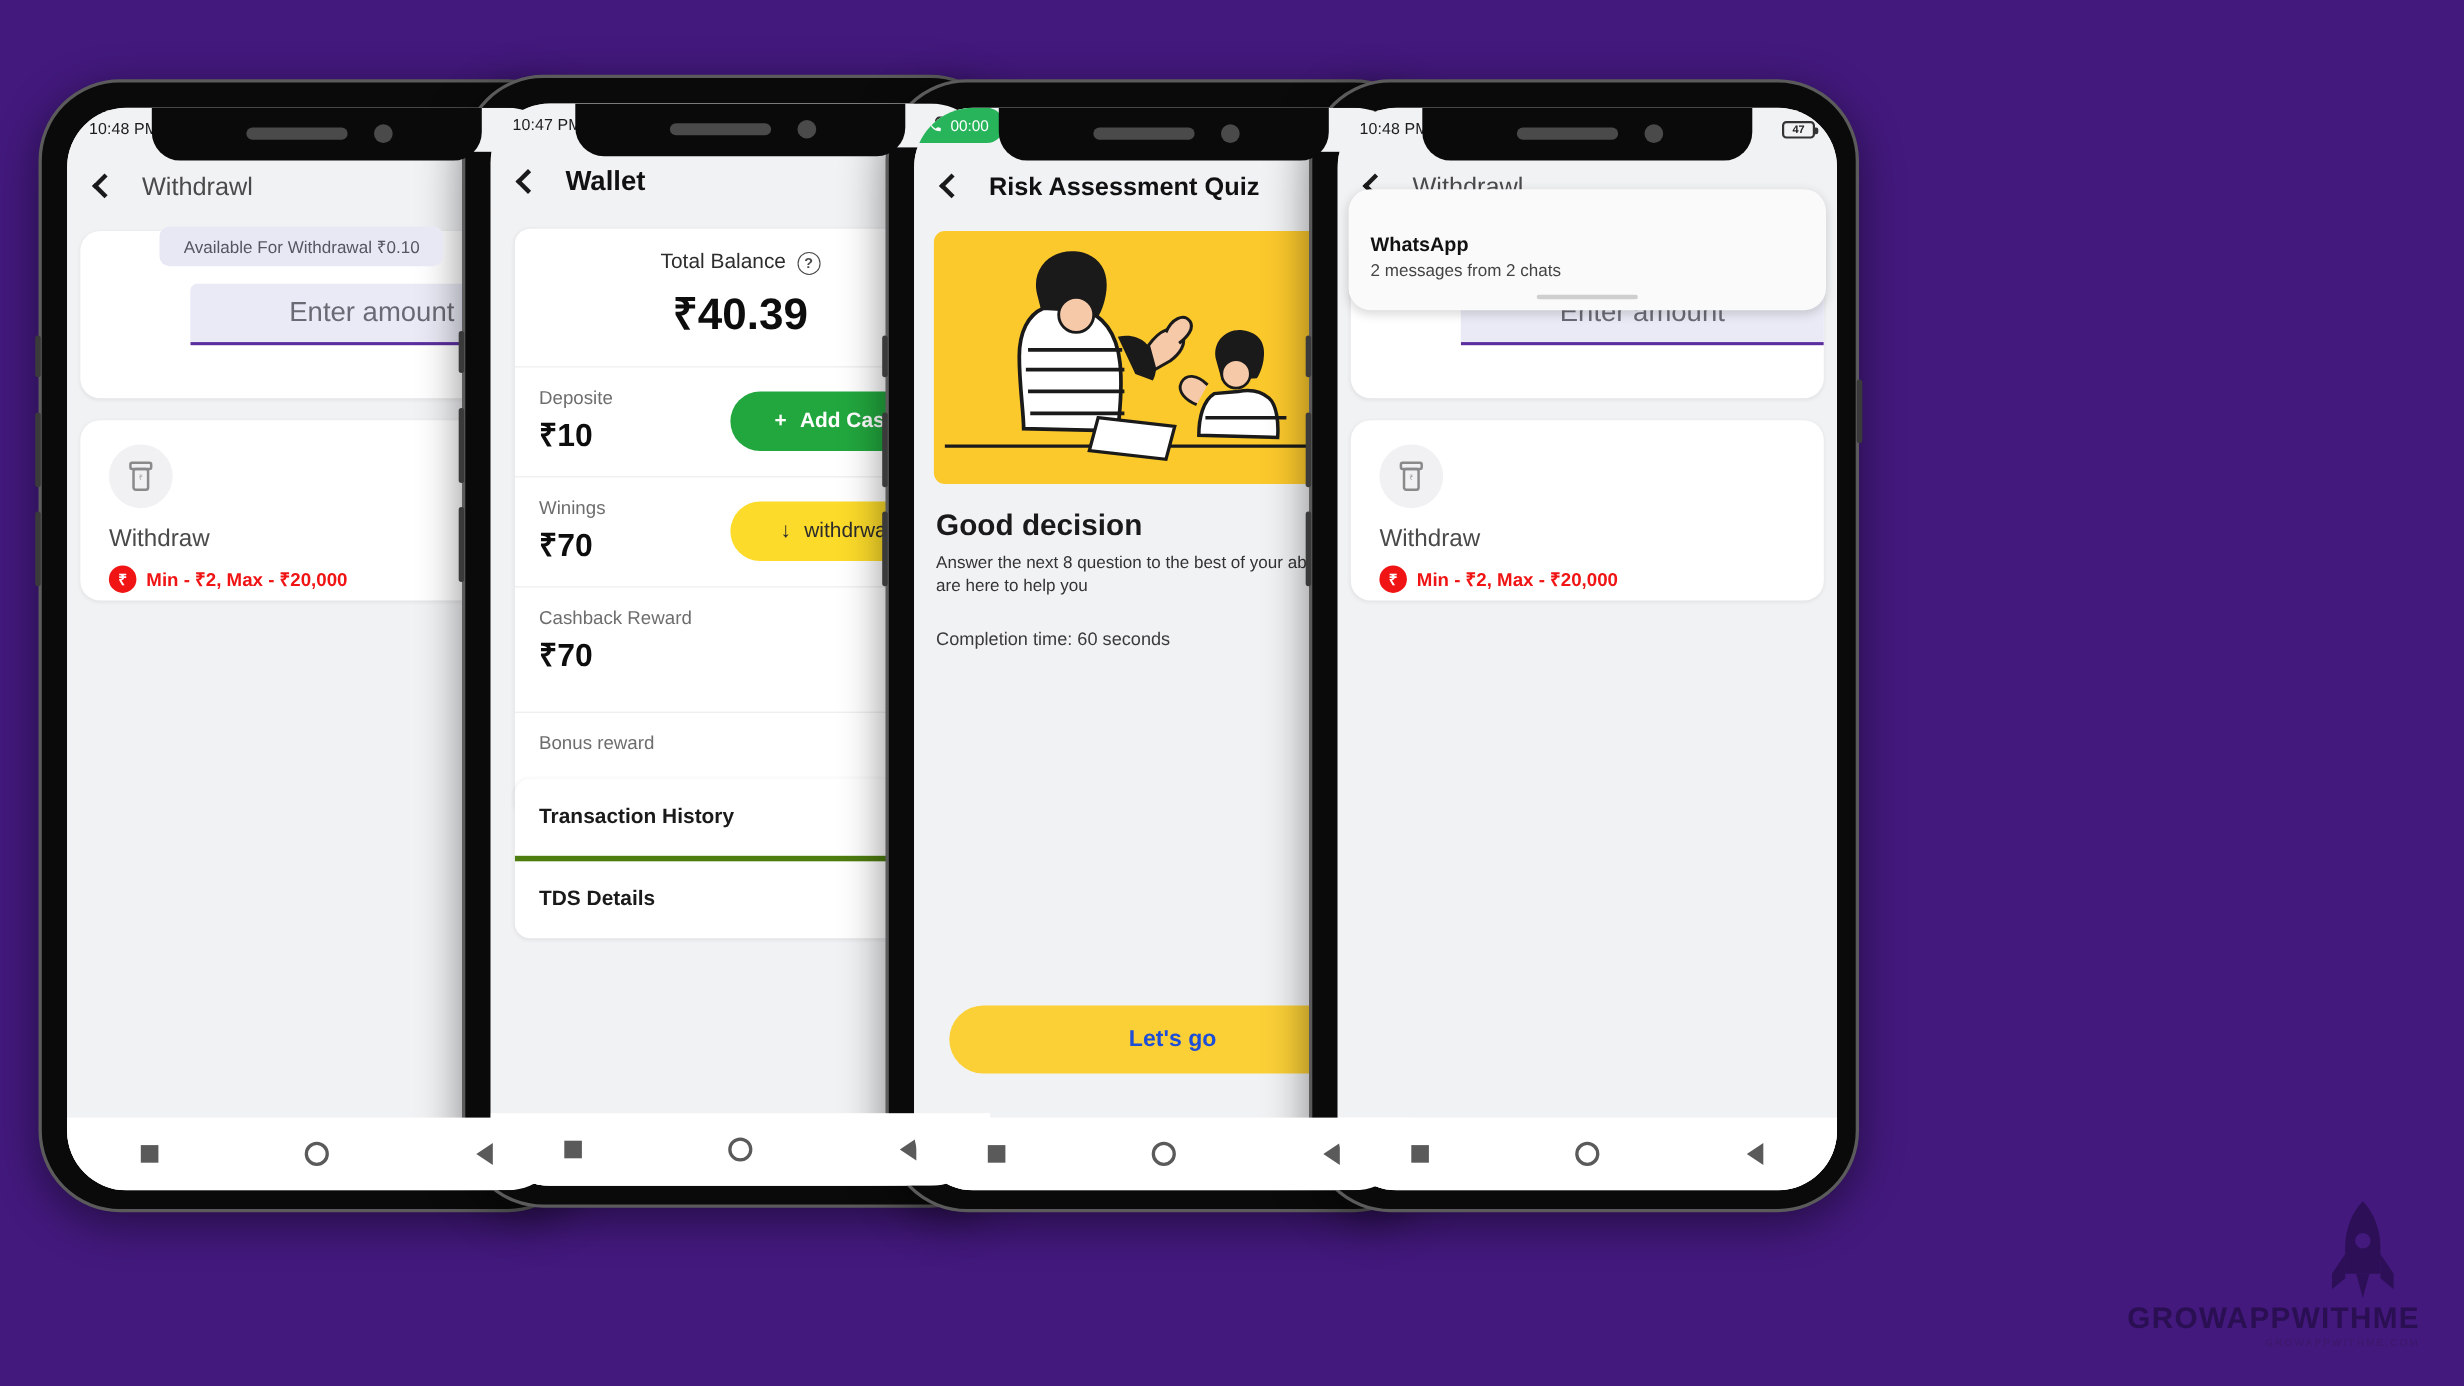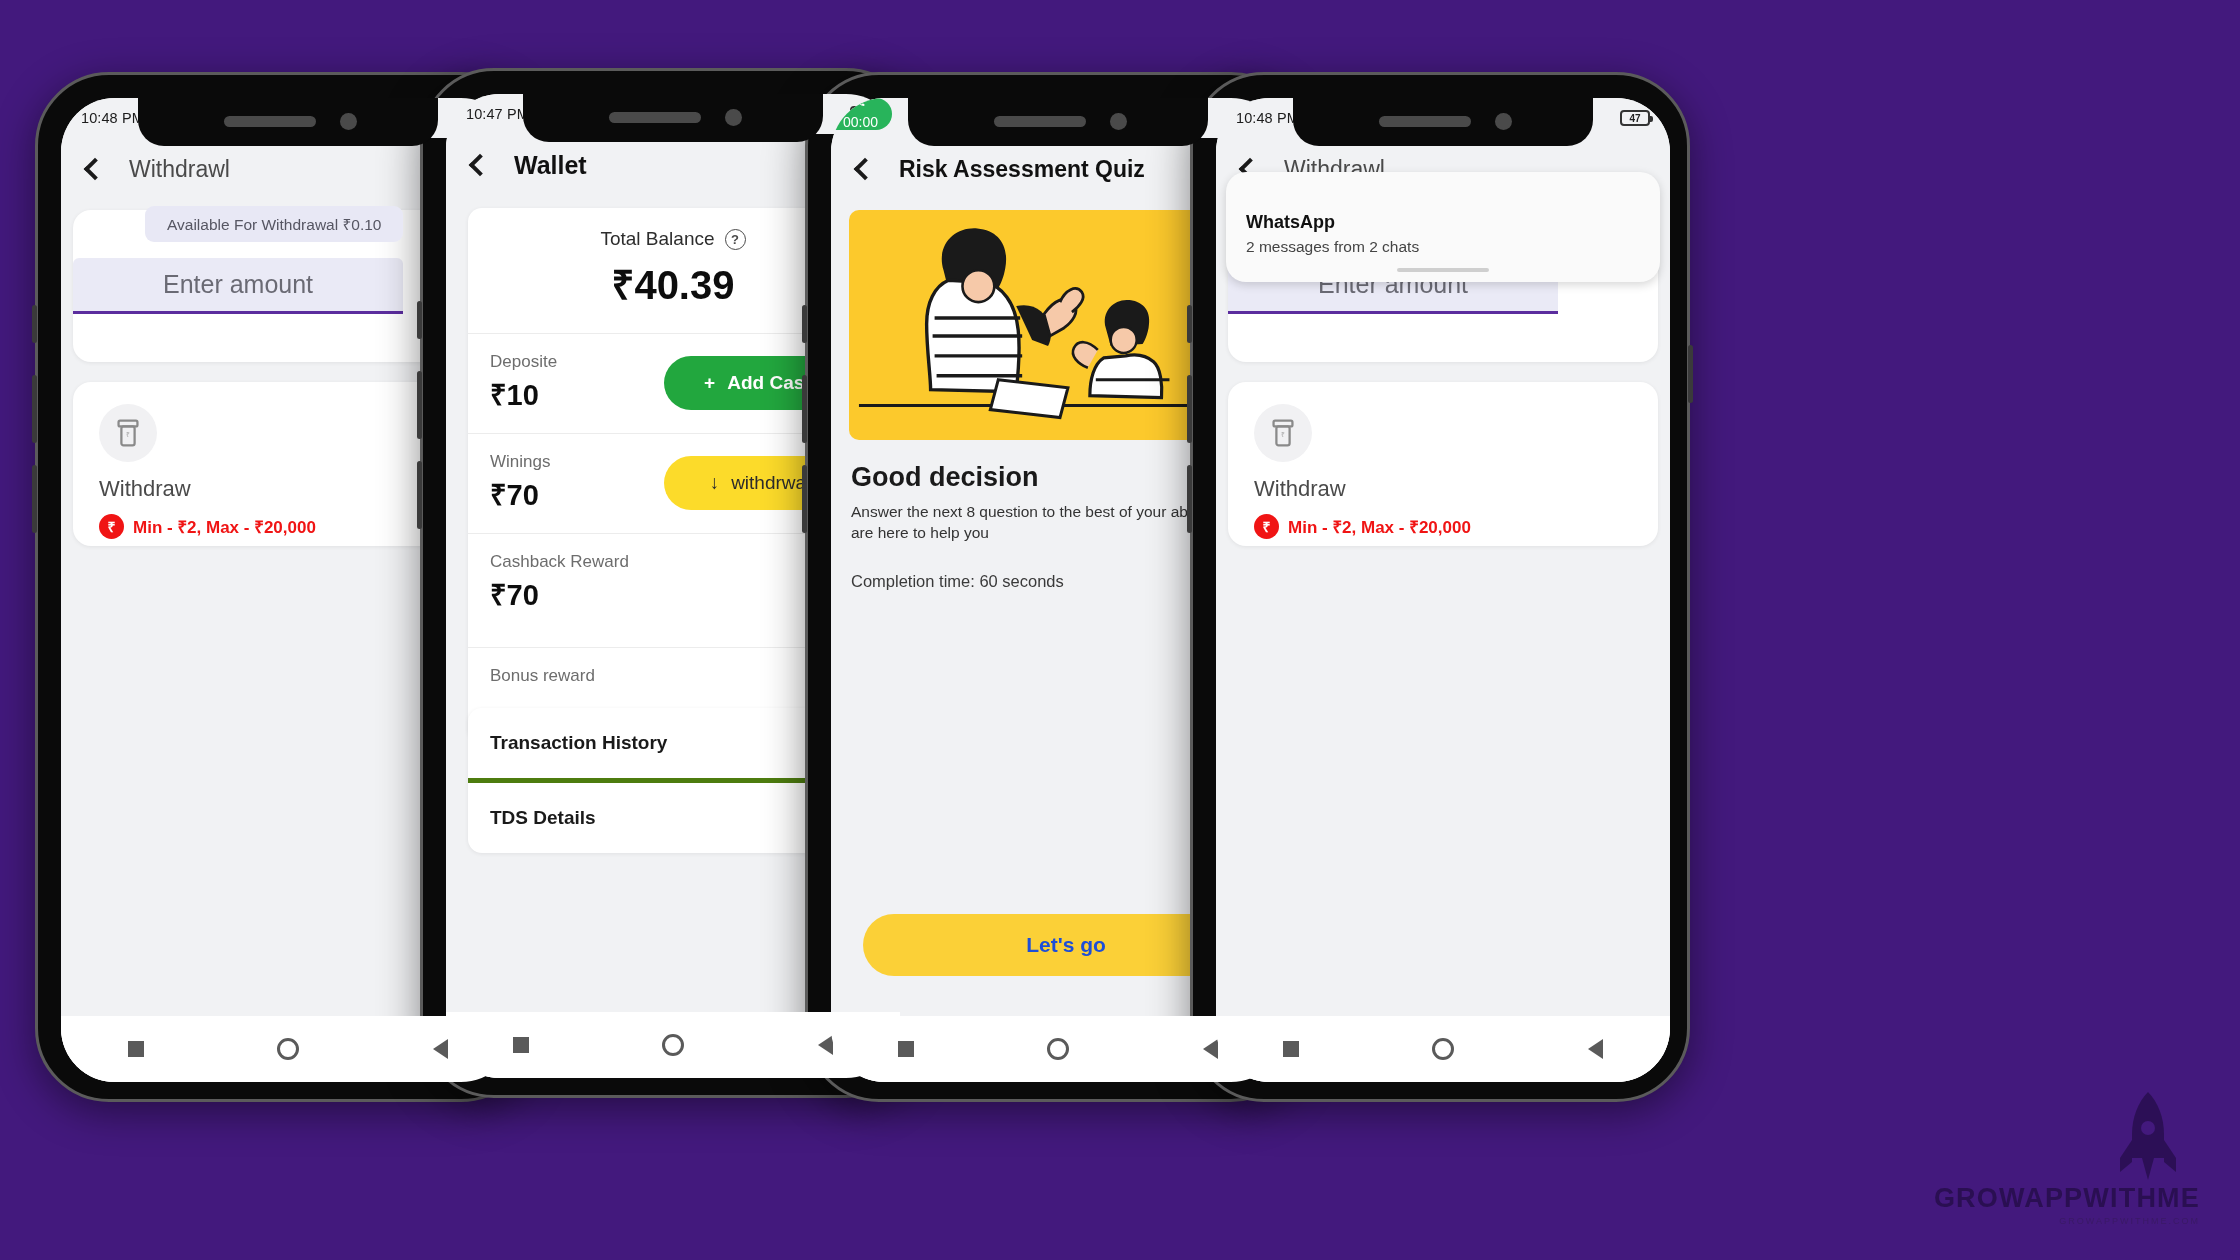--- a/index.html
+++ b/index.html
@@ -84,21 +84,20 @@
 
   
   .call-badge {
     position: absolute; left: 0; top: 0;
     height: 32px; padding: 0 14px 0 12px;
     background: #28b45b; color: #fff;
     border-top-right-radius: 18px; border-bottom-right-radius: 18px;
     display: flex; align-items: center; gap: 7px;
     font-size: 14px; font-weight: 500;
     z-index: 31;
-    flex-direction: column;
   }
 
   
   .appbar {
     height: 62px; background: #f1f2f4;
     display: flex; align-items: center; gap: 26px;
     padding: 0 22px;
   }
   .back-chevron {
     width: 16px; height: 16px;
@@ -134,21 +133,21 @@
     padding: 7px 22px; border-radius: 9px;
     font-size: 15.5px; white-space: nowrap; z-index: 5;
   }
   .card-white {
     background: #fff; border-radius: 18px;
     box-shadow: 0 1px 4px rgba(0,0,0,.07);
   }
   .amount-card {
     position: absolute; left: 12px; right: 12px; top: 10px;
     height: 152px;
-    display: flex; align-items: center; justify-content: flex-start;
+    display: flex; align-items: center; justify-content: flex-end;
   }
   .amount-input {
     width: 330px; height: 56px;
     background: #eaeaf6;
     border: none; border-bottom: 3px solid #5b2d9e;
     border-radius: 6px 6px 0 0;
     font-size: 25px; color: #5f5f6a; text-align: center;
     font-family: "Liberation Sans", sans-serif;
     outline: none;
   }

